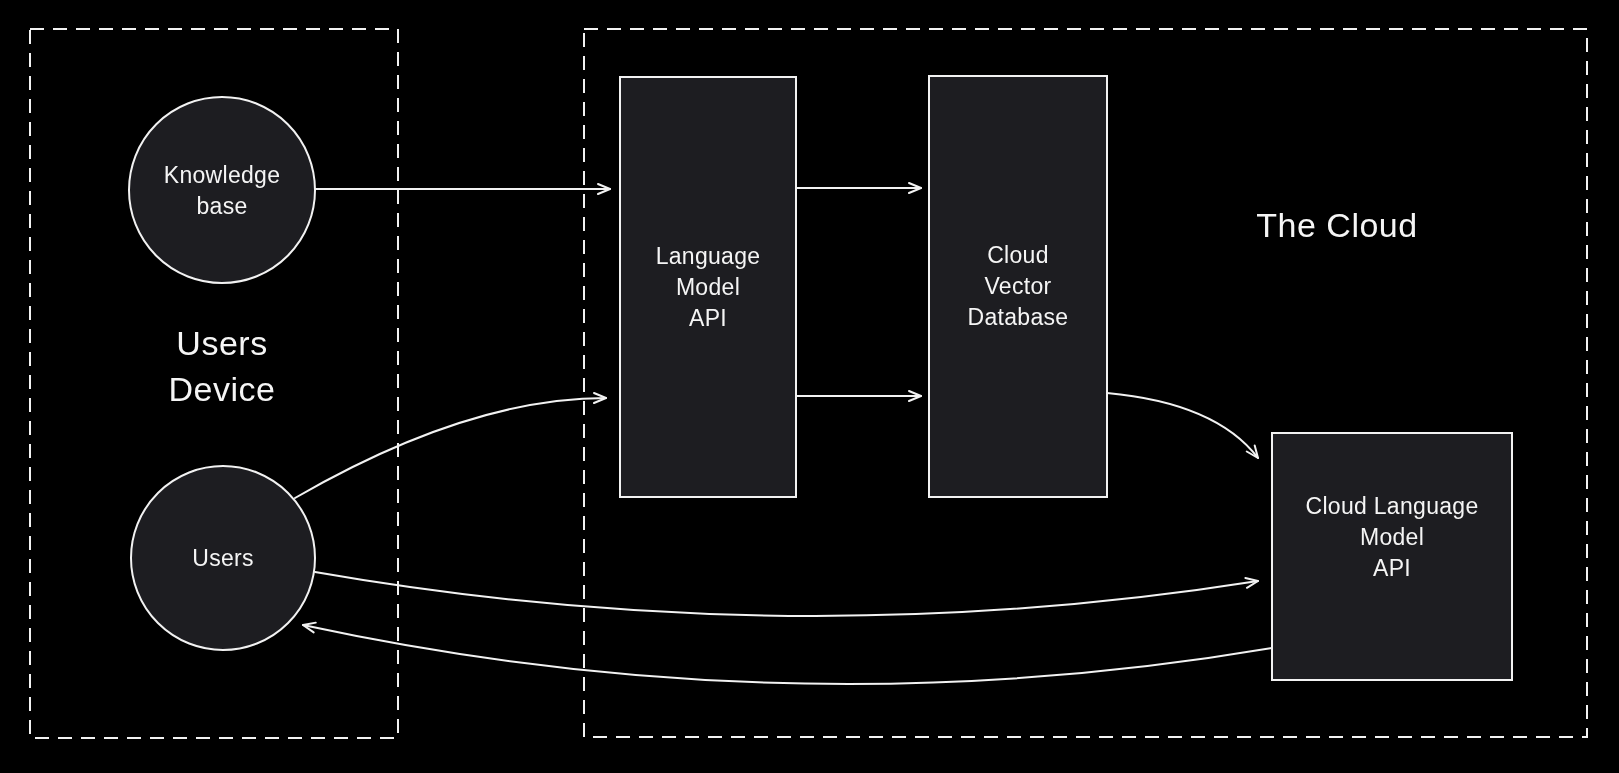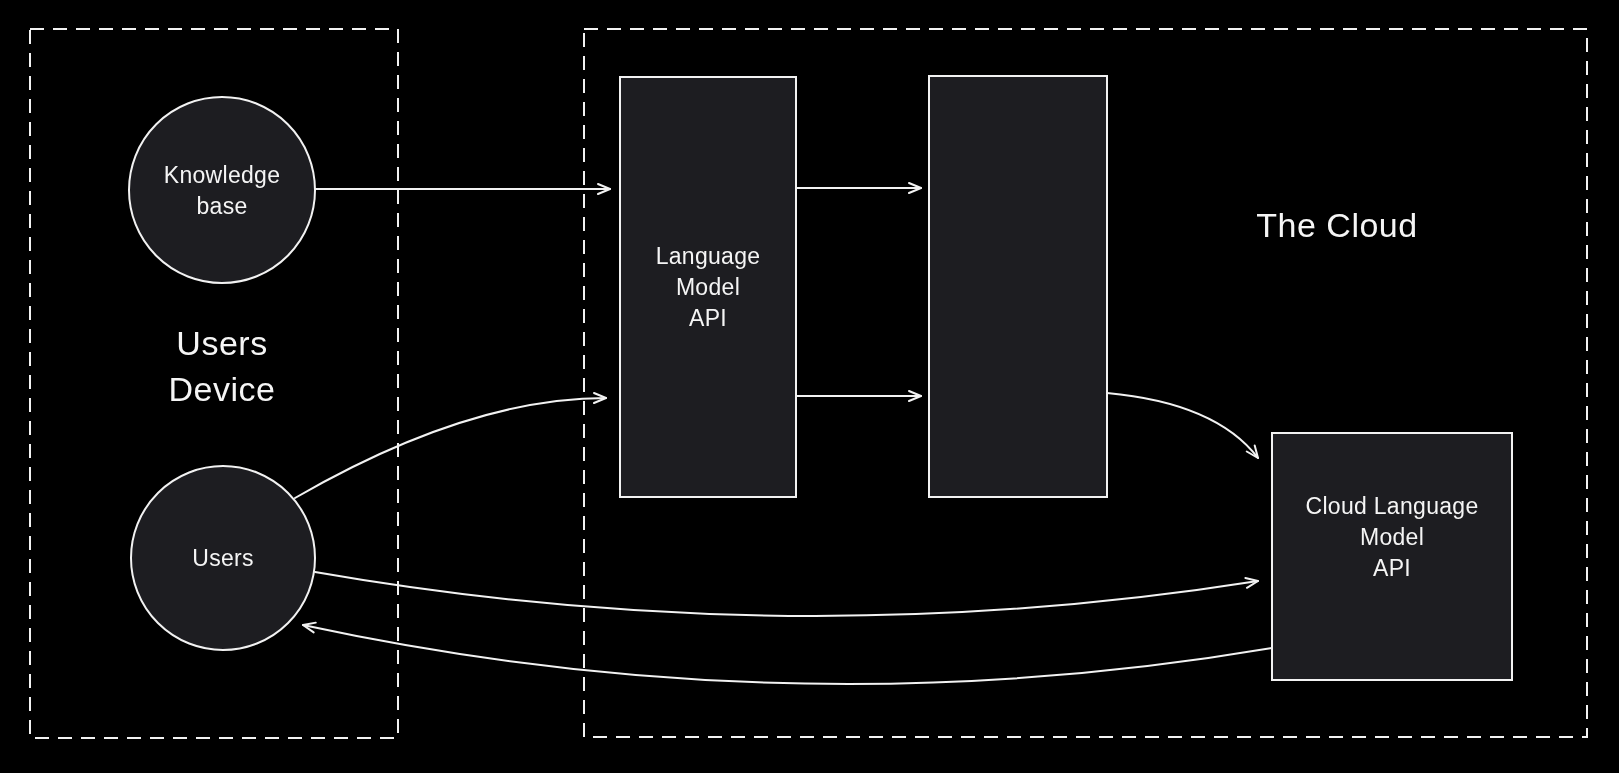--- a/index.html
+++ b/index.html
@@ -68,20 +68,25 @@
   <div class="label node-label" style="left:223px;top:558px">
     <div>Users</div>
   </div>
 
   <div class="label node-label" style="left:708px;top:287px">
     <div>Language</div>
     <div>Model</div>
     <div>API</div>
   </div>
 
+  <div class="label node-label" style="left:1018px;top:286px">
+    <div>Cloud</div>
+    <div>Vector</div>
+    <div>Database</div>
+  </div>
 
   <div class="label node-label" style="left:1392px;top:537px">
     <div>Cloud Language</div>
     <div>Model</div>
     <div>API</div>
   </div>
 
   <div class="label group-label" style="left:1337px;top:225px">
     <div>The Cloud</div>
   </div>

